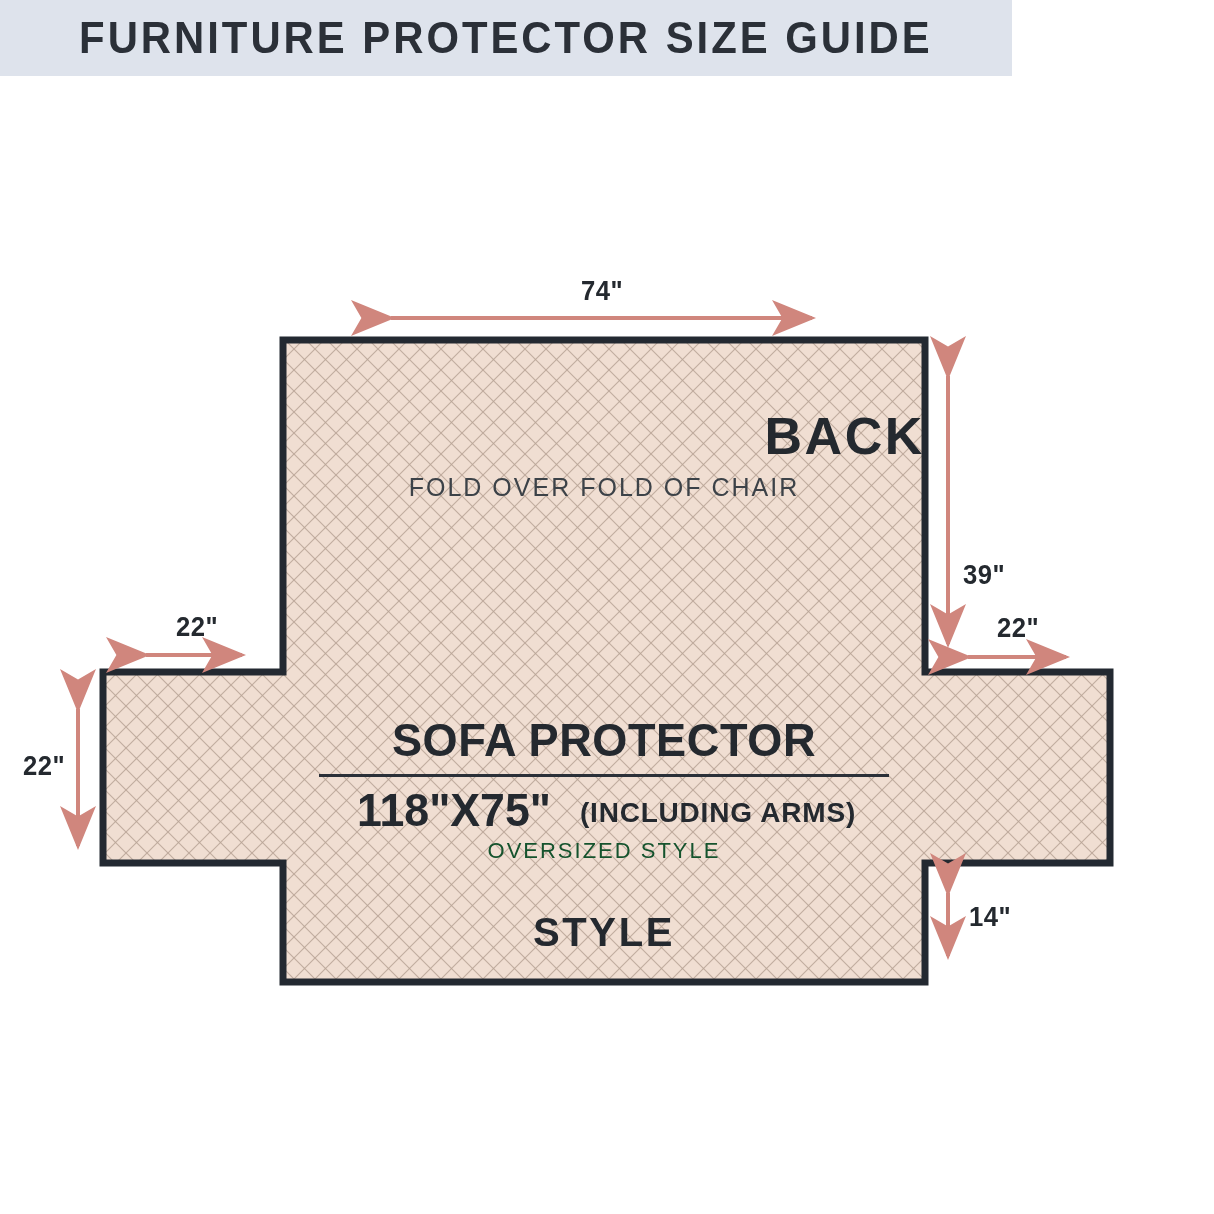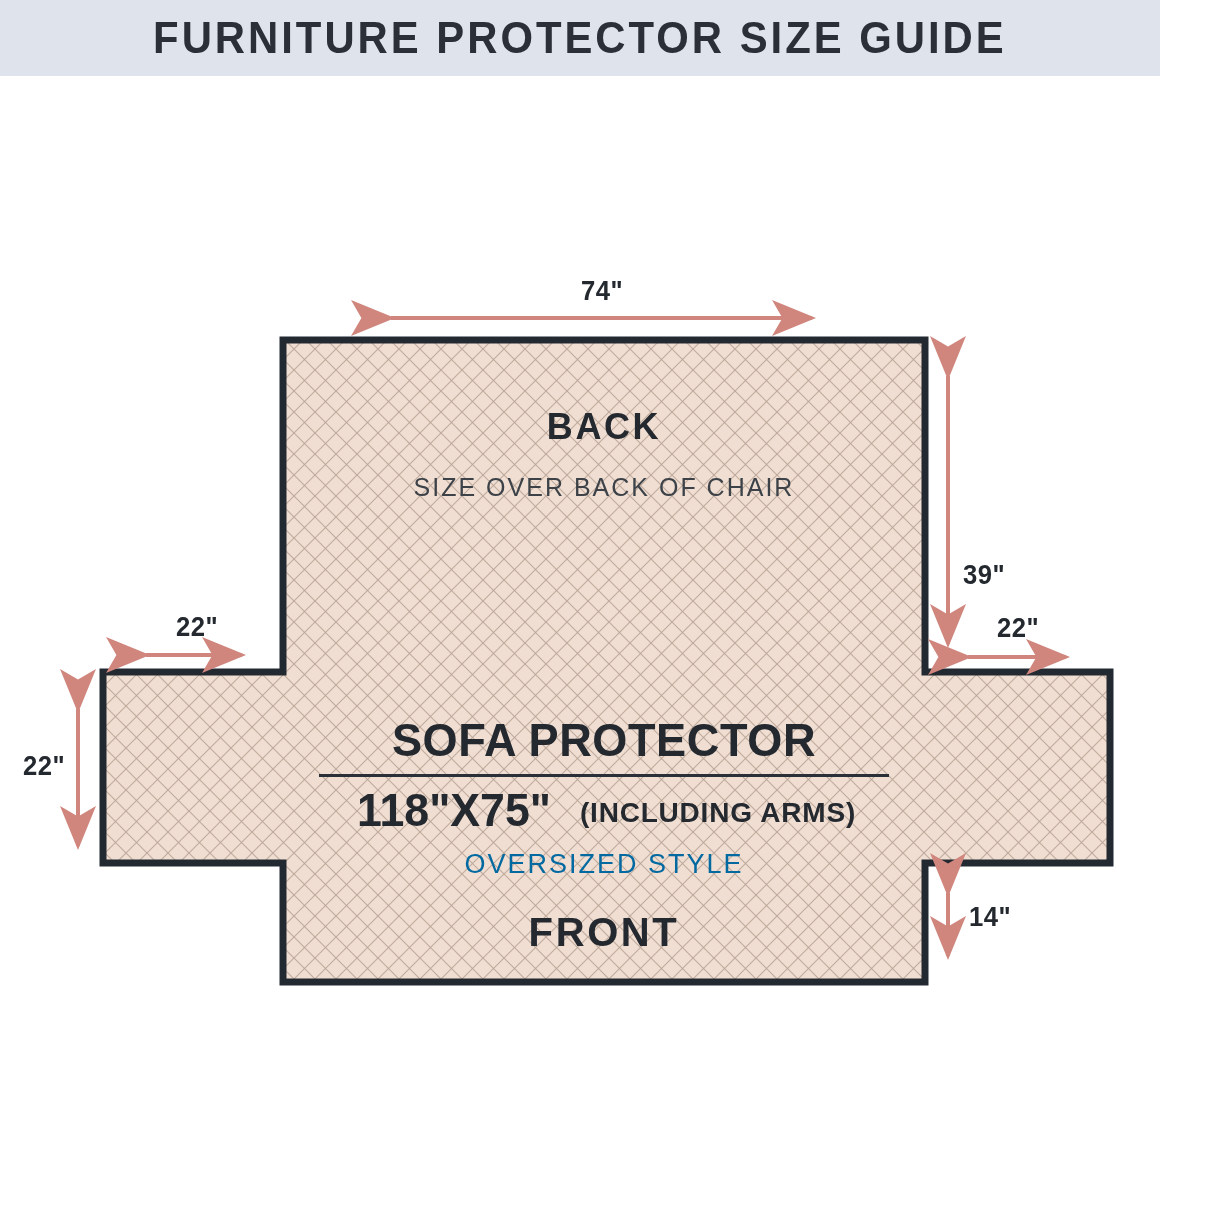--- a/index.html
+++ b/index.html
@@ -12,21 +12,21 @@
   #page {
     position:relative;
     width:1214px; height:1214px;
     background:#ffffff;
   }
 
   
   #header {
     position:absolute;
     left:0; top:0;
-    width:1160px; height:76px;
+    width:1012px; height:76px;
     background:#dee3ec;
     display:flex;
     align-items:center;
     justify-content:center;
   }
   #header-title {
     font-family:"Liberation Sans", sans-serif;
     font-size:45px;
     font-weight:bold;
     letter-spacing:3.2px;
@@ -50,22 +50,23 @@
   
   .shp-text {
     position:absolute;
     text-align:center;
     color:#24292f;
     white-space:nowrap;
     pointer-events:none;
   }
   #label-back {
     left:283px; top:330px; width:642px;
-    font-size:36px; font-weight:bold;
+    font-size:52px; font-weight:bold;
     letter-spacing:2.6px;
+    text-align:right;
   }
   #label-back-sub {
     left:283px; top:397px; width:642px;
     font-size:25px; font-weight:400;
     letter-spacing:2.0px;
     color:#3c4248;
   }
   #block-center {
     position:absolute;
     left:283px; top:636px; width:642px;
@@ -95,25 +96,25 @@
     display:inline-block;
   }
   #label-dims-note {
     font-size:28px; font-weight:bold;
     letter-spacing:0.8px;
     display:inline-block;
     margin-left:24px;
     vertical-align:4px;
   }
   #label-style {
-    margin-top:12px;
-    text-align:center;
-    font-size:27px; font-weight:400;
+    margin-top:1px;
+    text-align:center;
+    font-size:22px; font-weight:400;
     letter-spacing:2.0px;
-    color:#0369a1;
+    color:#14532d;
   }
   #label-front {
     left:283px; top:834px; width:642px;
     font-size:40px; font-weight:bold;
     letter-spacing:2.6px;
   }
 
   
   .dim-label {
     position:absolute;
@@ -193,32 +194,32 @@
         <line x1="78" y1="633" x2="78" y2="770" stroke="#d0867d" stroke-width="4" marker-start="url(#ah-l)" marker-end="url(#ah-r)"></line>
       </g>
 
       <g>
         <line x1="948" y1="817" x2="948" y2="880" stroke="#d0867d" stroke-width="4" marker-start="url(#ah-l)" marker-end="url(#ah-r)"></line>
       </g>
     </svg>
 
     <div class="shp-text" id="label-back">BACK</div>
 
-    <div class="shp-text" id="label-back-sub">SIZE OVER BACK OF CHAIR</div>
+    <div class="shp-text" id="label-back-sub">FOLD OVER FOLD OF CHAIR</div>
 
     <div id="block-center">
       <div id="label-title">SOFA PROTECTOR</div>
       <div id="title-rule"></div>
       <div id="label-dims-row">
         <span id="label-dims">118"X75"</span><span id="label-dims-note">(INCLUDING ARMS)</span>
       </div>
       <div id="label-style">OVERSIZED STYLE</div>
     </div>
 
-    <div class="shp-text" id="label-front">FRONT</div>
+    <div class="shp-text" id="label-front">STYLE</div>
 
     <div class="dim-label" id="dim-74">74"</div>
     <div class="dim-label" id="dim-39">39"</div>
     <div class="dim-label" id="dim-22L">22"</div>
     <div class="dim-label" id="dim-22R">22"</div>
     <div class="dim-label" id="dim-22V">22"</div>
     <div class="dim-label" id="dim-14">14"</div>
 
   </div>
 </div>

